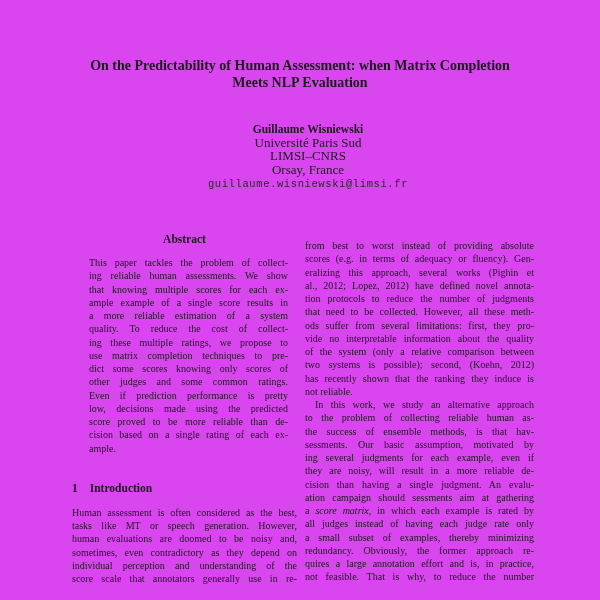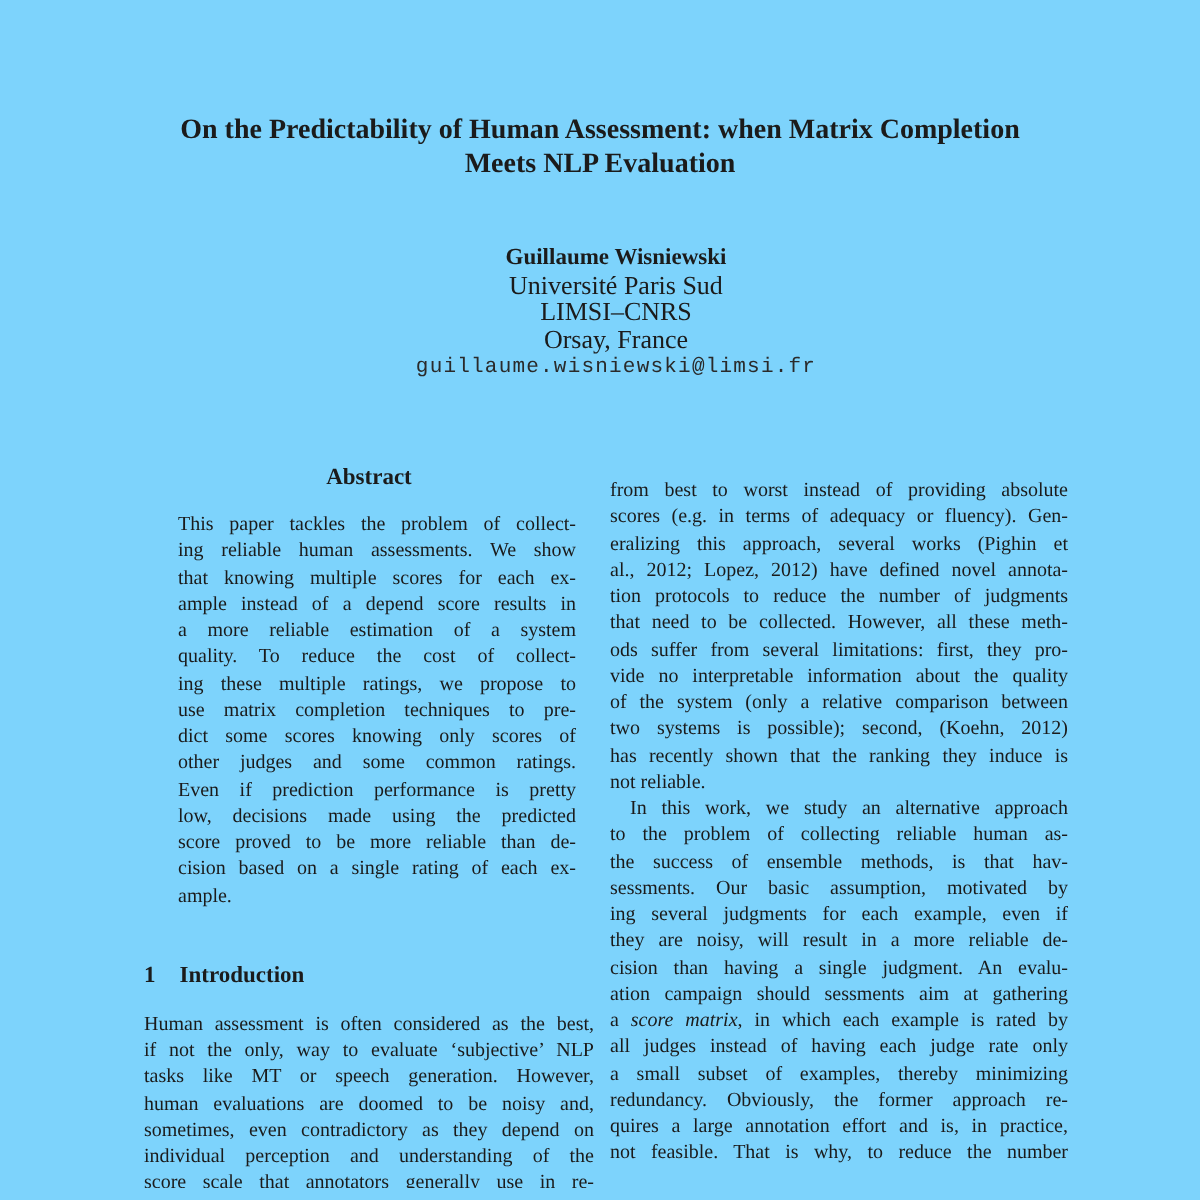--- a/index.html
+++ b/index.html
@@ -4,21 +4,21 @@
 <style>
   html, body {
     margin: 0;
     padding: 0;
     background: #ffffff;
   }
   .page {
     position: relative;
     width: 600px;
     height: 600px;
-    background: #7dd3fc;
+    background: #d946ef;
     overflow: hidden;
     color: #1b1b1b;
     font-family: "Liberation Serif", serif;
   }
 
   
   .tline {
     font-size: 10px;
     line-height: 13.25px;
     height: 13.25px;
@@ -149,42 +149,41 @@
     <div class="author-email">guillaume.wisniewski@limsi.fr</div>
   </div>
 
   <div class="col-left">
     <div class="abstract">
       <div class="abstract-heading">Abstract</div>
       <div class="abstract-body">
           <div class="tline">This paper tackles the problem of collect-</div>
           <div class="tline">ing reliable human assessments. We show</div>
           <div class="tline">that knowing multiple scores for each ex-</div>
-          <div class="tline">ample instead of a depend score results in</div>
+          <div class="tline">ample example of a single score results in</div>
           <div class="tline">a more reliable estimation of a system</div>
           <div class="tline">quality.  To reduce the cost of collect-</div>
           <div class="tline">ing these multiple ratings, we propose to</div>
           <div class="tline">use matrix completion techniques to pre-</div>
           <div class="tline">dict some scores knowing only scores of</div>
           <div class="tline">other judges and some common ratings.</div>
           <div class="tline">Even if prediction performance is pretty</div>
           <div class="tline">low, decisions made using the predicted</div>
           <div class="tline">score proved to be more reliable than de-</div>
           <div class="tline">cision based on a single rating of each ex-</div>
           <div class="tline lastline">ample.</div>
         </div>
     </div>
 
     <div class="section-heading">
       <span class="section-number">1</span><span>Introduction</span>
     </div>
 
     <div class="intro-body">
         <div class="tline">Human assessment is often considered as the best,</div>
-        <div class="tline">if not the only, way to evaluate ‘subjective’ NLP</div>
         <div class="tline">tasks like MT or speech generation.  However,</div>
         <div class="tline">human evaluations are doomed to be noisy and,</div>
         <div class="tline">sometimes, even contradictory as they depend on</div>
         <div class="tline">individual perception and understanding of the</div>
         <div class="tline">score scale that annotators generally use in re-</div>
       </div>
   </div>
 
   <div class="col-right">
     <div class="para1">

